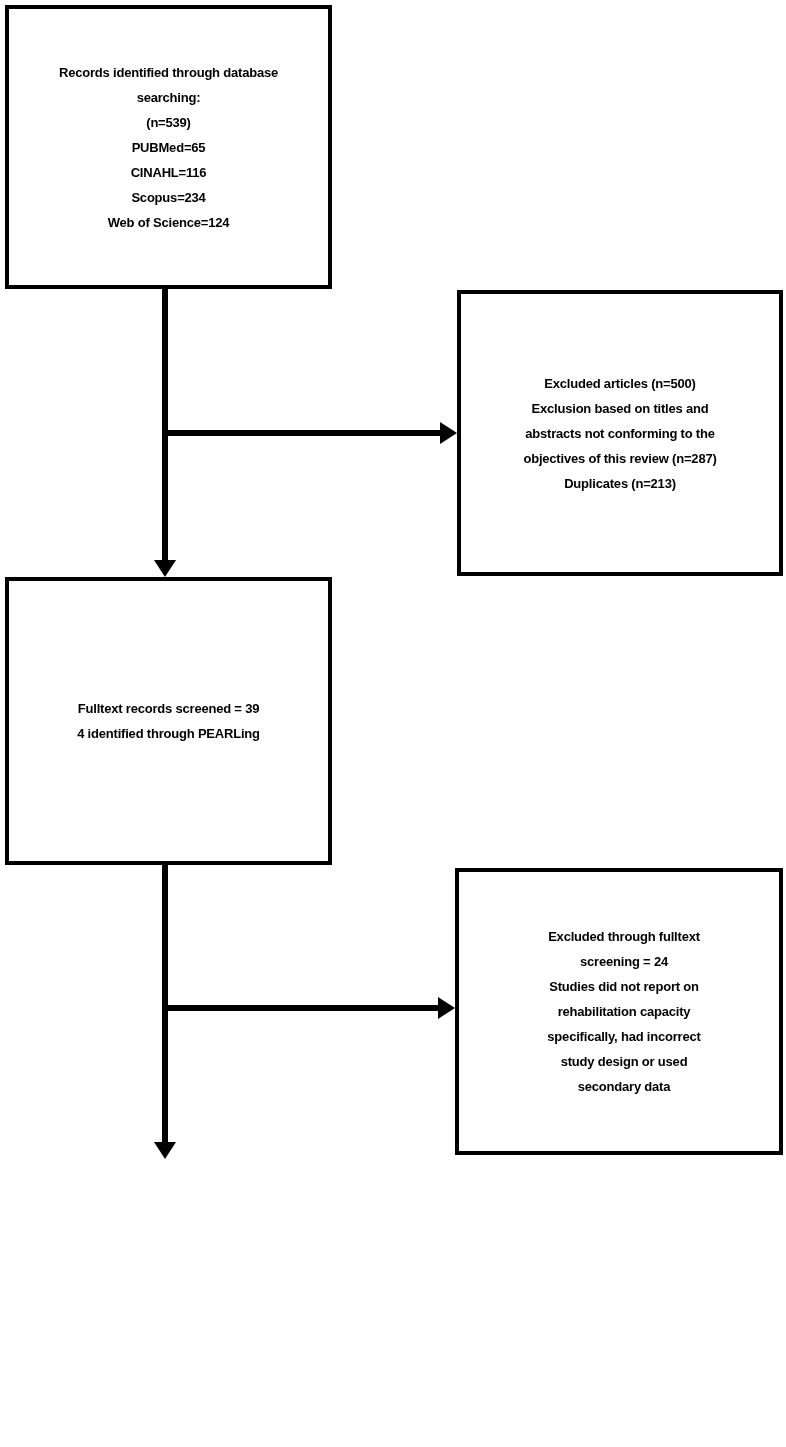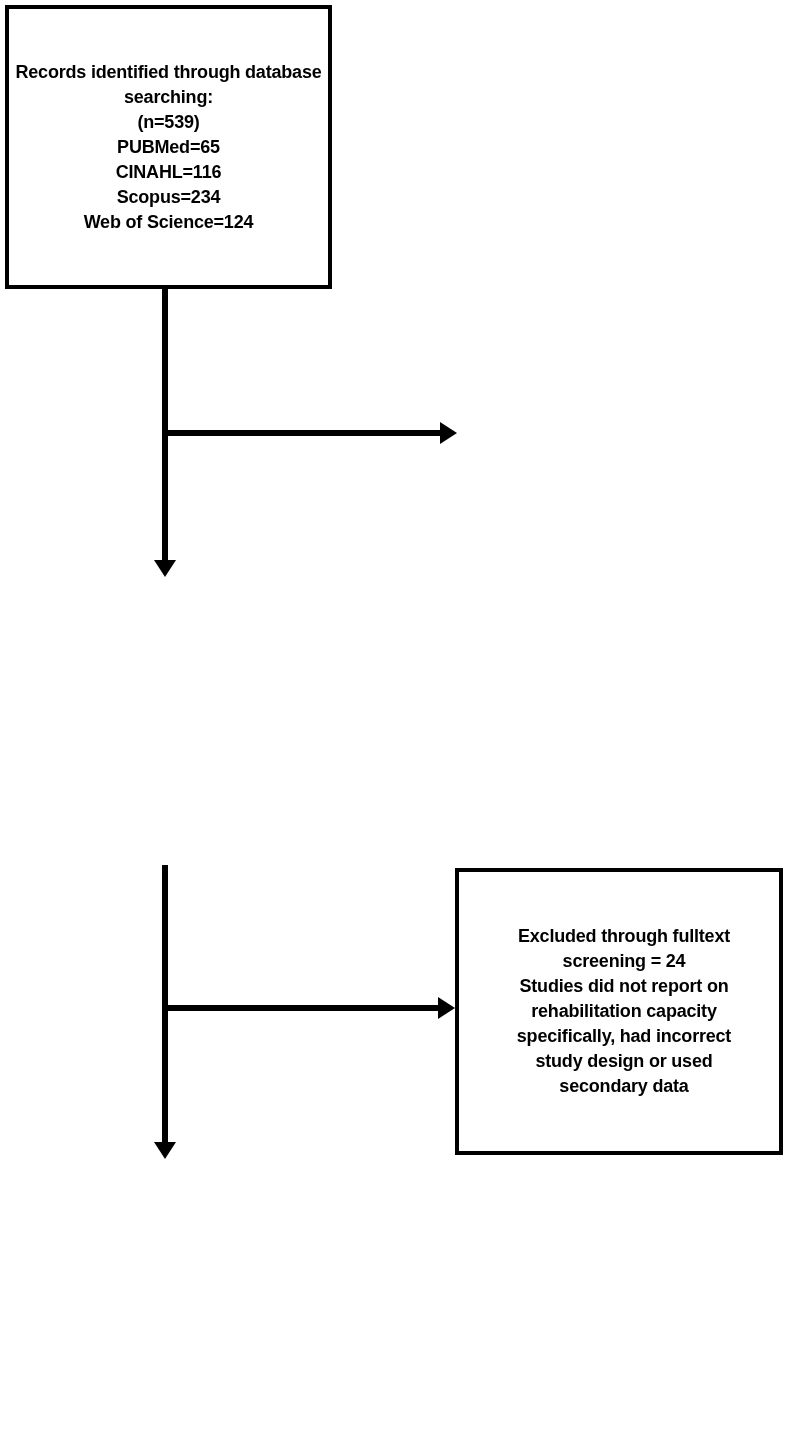--- a/index.html
+++ b/index.html
@@ -19,21 +19,21 @@
     position: absolute;
     box-sizing: border-box;
     border: 4px solid #000000;
     background: #ffffff;
     display: flex;
     align-items: center;
     justify-content: center;
     padding: 6px;
   }
   .box-text {
-    font-size: 18px;
+    font-size: 13px;
     font-weight: 700;
     line-height: 25px;
     letter-spacing: -0.2px;
     color: #000000;
     text-align: center;
     white-space: pre-line;
   }
   
   .box-identification   { left: 5px;   top: 5px;    width: 327px; height: 284px; }
   .box-excluded-titles  { left: 457px; top: 290px;  width: 326px; height: 286px; }
@@ -80,21 +80,32 @@
   <div class="box box-identification">
     <div class="box-text">Records identified through database
 searching:
 (n=539)
 PUBMed=65
 CINAHL=116
 Scopus=234
 Web of Science=124</div>
   </div>
 
+  <div class="box box-excluded-titles">
+    <div class="box-text">Excluded articles (n=500)
+Exclusion based on titles and
+abstracts not conforming to the
+objectives of this review (n=287)
+Duplicates (n=213)</div>
+  </div>
 
+  <div class="box box-fulltext">
+    <div class="box-text">Fulltext records screened = 39
+4 identified through PEARLing</div>
+  </div>
 
   <div class="box box-excluded-full">
     <div class="box-text">Excluded through fulltext
 screening = 24
 Studies did not report on
 rehabilitation capacity
 specifically, had incorrect
 study design or used
 secondary data</div>
   </div>

